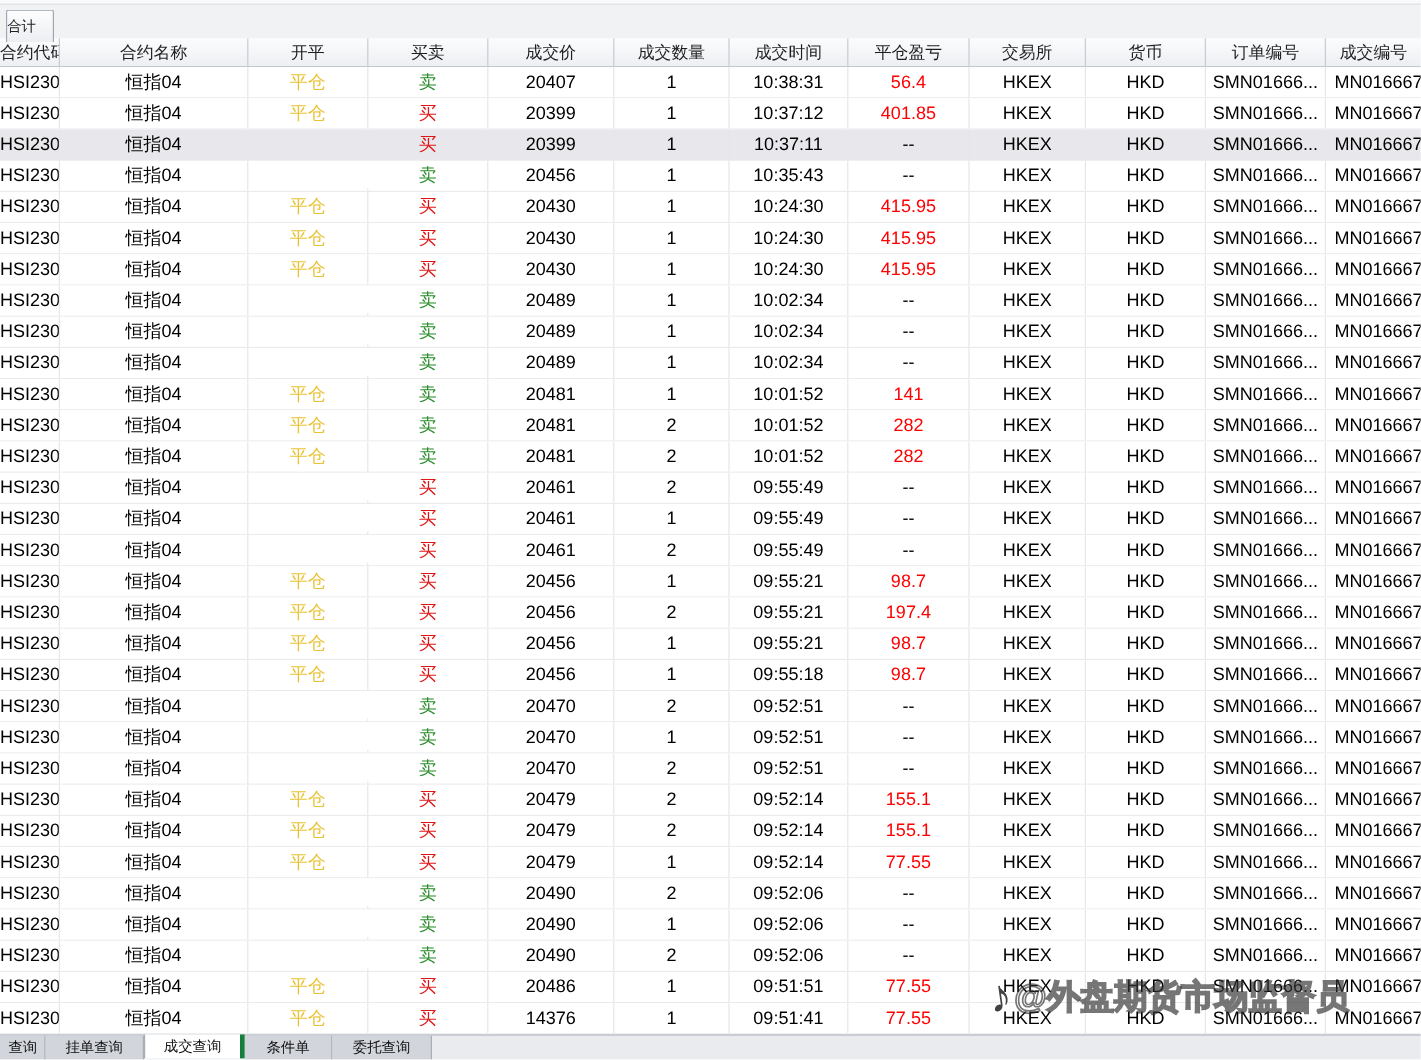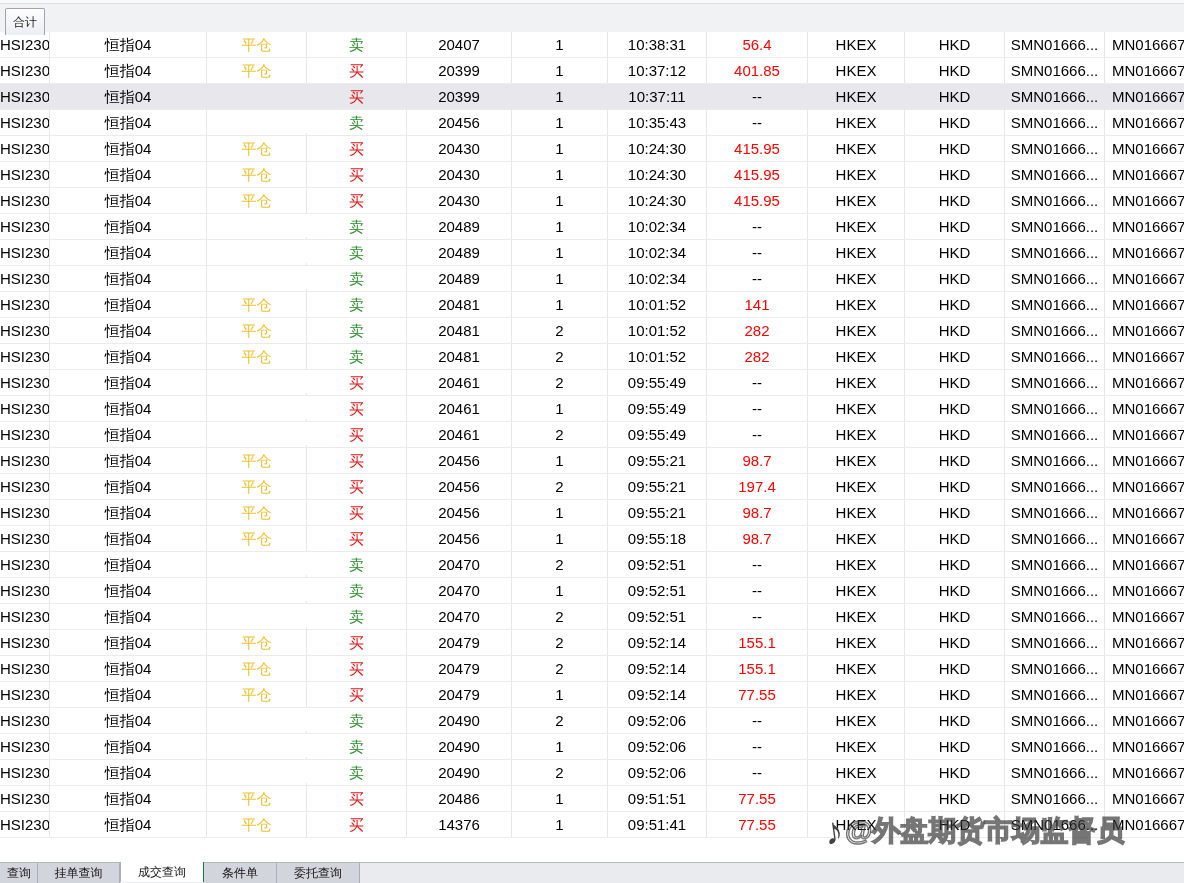--- a/index.html
+++ b/index.html
@@ -16,21 +16,21 @@
     border-top:3px solid #fafafa;
   }
   .top-strip::before {
     content:""; position:absolute; top:0; left:0; right:0; height:1px; background:#dfe1e4;
   }
   .summary-tab {
     position:absolute; left:5px; top:5px; width:40px; height:27px;
     background:linear-gradient(#fdfdfe,#eceef1);
     border:1px solid #9ea6b2; border-bottom:none;
     border-radius:2px 2px 0 0;
-    font-size:12px; color:#222; text-align:center; line-height:26px;
+    font-size:12px; color:#222; line-height:26px;
     cursor:default;
   }
 
   
   .grid { width:1184px; }
   .grid-row {
     display:grid;
     grid-template-columns:50px 157px 100px 100px 105px 96px 99px 101px 97px 100px 100px 1fr;
     height:26px; line-height:25px; background:#fff;
     border-bottom:1px solid #eaebed;
@@ -65,21 +65,21 @@
   }
   .btab {
     height:100%; background:#d2d5db;
     border-right:1px solid #a8aeb6;
     display:flex; align-items:center; justify-content:center;
     color:#111; cursor:default; overflow:hidden; white-space:nowrap;
   }
   .btab.clipped { justify-content:flex-end; padding-right:6px;text-align:center; }
   .btab.active {
     background:#ffffff;
-    border-left:1px solid #a8aeb6; border-right:1px solid #15803d;
+    border-left:1px solid #a8aeb6; border-right:4px solid #15803d;
     margin-top:-1px; padding-top:1px;
   }
 
   
   .watermark {
     position:absolute; left:824px; top:806px; width:360px; height:50px;
     display:flex; align-items:center; pointer-events:none; z-index:5;
     opacity:.9;
   }
   .wm-icon {
@@ -95,20 +95,36 @@
 </style>
 </head>
 <body>
 
 <div id="window">
 
   <div class="top-strip">
     <div class="summary-tab">合计</div>
   </div>
 
+  <div class="grid grid-header">
+    <div class="grid-row" id="header-row">
+        <div class="cell c0">合约代码</div>
+        <div class="cell c1">合约名称</div>
+        <div class="cell c2">开平</div>
+        <div class="cell c3">买卖</div>
+        <div class="cell c4">成交价</div>
+        <div class="cell c5">成交数量</div>
+        <div class="cell c6">成交时间</div>
+        <div class="cell c7">平仓盈亏</div>
+        <div class="cell c8">交易所</div>
+        <div class="cell c9">货币</div>
+        <div class="cell c10">订单编号</div>
+        <div class="cell c11">成交编号</div>
+      </div>
+  </div>
 
   <div class="grid grid-body" id="grid-body">
       <div class="grid-row">
         <div class="cell c0">HSI2304</div>
         <div class="cell c1">恒指04</div>
         <div class="cell c2 oc-close">平仓</div>
         <div class="cell c3 bs-sell">卖</div>
         <div class="cell c4">20407</div>
         <div class="cell c5">1</div>
         <div class="cell c6">10:38:31</div>

